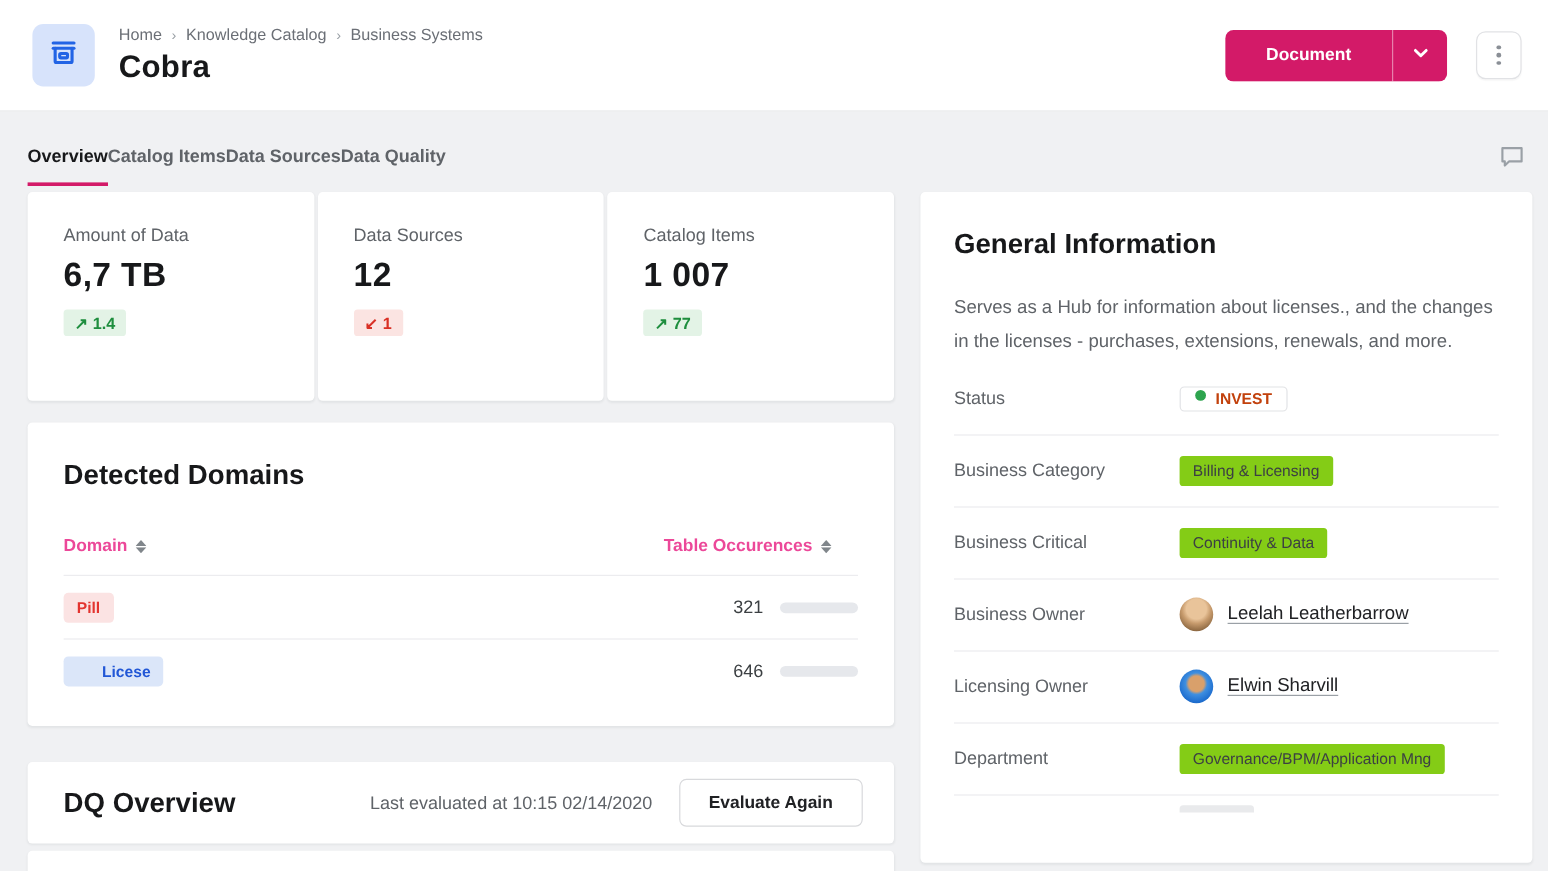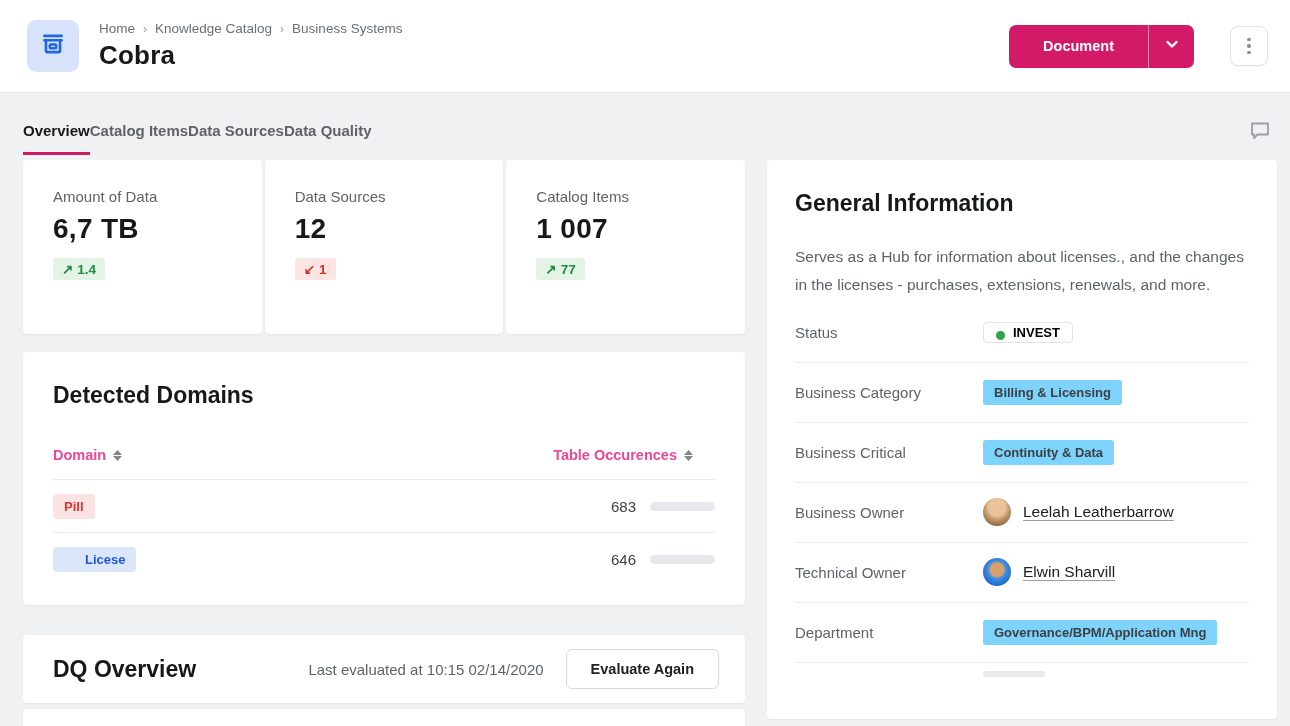--- a/index.html
+++ b/index.html
@@ -8,21 +8,21 @@
 
   
   .app-header { background:#fff; height:93px; border-bottom:1px solid #e7e8ea;
     display:flex; align-items:center; padding:0 22px 0 27px; }
   .entity-tile { width:52px; height:52px; background:#d7e3fb; border-radius:9px;
     display:flex; align-items:center; justify-content:center; flex:0 0 auto; }
   .head-texts { margin-left:20px; flex:1; min-width:0; }
   .breadcrumb { font-size:13.5px; color:#6b6f76; display:flex; align-items:center; gap:8px; }
   .breadcrumb .sep { color:#9aa0a6; font-size:12px; }
   .page-title { font-size:26px; font-weight:700; color:#17181a; margin-top:4px; letter-spacing:.2px; }
-  .header-actions { display:flex; align-items:center; gap:36px; }
+  .header-actions { display:flex; align-items:center; gap:24px; }
   .split-btn { display:flex; height:43px; border-radius:7px; overflow:hidden; cursor:pointer; }
   .split-btn .main { background:var(--accent); color:#fff; font-size:14.5px; font-weight:700;
     display:flex; align-items:center; padding:0 34px; }
   .split-btn .caret { background:var(--accent); border-left:1px solid rgba(255,255,255,.45);
     width:46px; display:flex; align-items:center; justify-content:center; }
   .kebab-btn { width:38px; height:40px; background:#fff; border:1px solid #e1e2e5; border-radius:8px;
     display:flex; align-items:center; justify-content:center; cursor:pointer;
     box-shadow:0 1px 1px rgba(0,0,0,.03); }
   .kebab-dots { display:flex; flex-direction:column; gap:3px; }
   .kebab-dots i { width:3.5px; height:3.5px; border-radius:50%; background:#8a8f96; }
@@ -78,25 +78,25 @@
     height:40px; padding:0 24px; font-size:14.5px; font-weight:600; color:#202124; cursor:pointer;
     font-family:inherit; }
   .sliver-card { height:40px; }
 
   
   .gi-card { padding:30px 28px 0; min-height:559px; }
   .gi-desc { margin-top:26px; font-size:15.5px; color:#5f6368; line-height:1.8; padding-bottom:4px; }
   .gi-row { display:flex; align-items:center; min-height:60px; border-bottom:1px solid #ececef; }
   .gi-row:last-child { border-bottom:none; }
   .gi-label { width:188px; flex:0 0 auto; font-size:15px; color:#5f6368; }
-  .tag { background:#7dd3fc; color:#3c4043; font-size:13px; font-weight:700;
+  .tag { background:#84cc16; color:#3c4043; font-size:13px; font-weight:400;
     padding:5px 11px; border-radius:3px; }
-  .status-pill { display:inline-flex; align-items:flex-end; gap:8px; background:#fff;
+  .status-pill { display:inline-flex; align-items:flex-start; gap:8px; background:#fff;
     border:1px solid #e2e3e6; border-radius:4px; padding:2px 12px;
-    font-size:13px; font-weight:700; color:#000000; }
+    font-size:13px; font-weight:700; color:#c2410c; }
   .dot { width:9px; height:9px; border-radius:50%; background:#2da44e; }
   .person { display:flex; align-items:center; gap:12px; }
   .avatar { width:28px; height:28px; border-radius:50%; flex:0 0 auto; }
   .avatar.a1 { background:radial-gradient(circle at 50% 34%, #e9c49a 0 36%, #c79b6d 52%, #8f6a43 78%, #6f5234); }
   .avatar.a2 { background:radial-gradient(circle at 50% 42%, #d9a06b 0 30%, #3f8fe0 42%, #1f6fd0 70%, #1857a8); }
   .person-link { font-size:15.5px; color:#202124; text-decoration:underline;
     text-underline-offset:3px; text-decoration-color:#9aa0a6; cursor:pointer; }
   .gi-row.partial { height:14px; min-height:14px; align-items:flex-start; padding-top:8px; overflow:hidden; }
   .partial .ph-tag { width:62px; height:20px; background:#e9eaec; border-radius:3px; }
 
@@ -218,21 +218,21 @@
                 </svg>
               <svg width="9" height="5" viewBox="0 0 9 5">
                   <path d="M4.5 5L0 0h9z" fill="#80868b"></path>
                 </svg>
             </span>
           </div>
         </div>
         <div class="tbl-row">
           <span class="dom-badge red">Pill</span>
           <div class="occ">
-            <span class="occ-num">683</span>
+            <span class="occ-num">321</span>
             <span class="bar-track">
               <span class="bar-fill" style="width: 78%;"></span>
             </span>
           </div>
         </div>
         <div class="tbl-row">
           <span class="dom-badge blue">Licese</span>
           <div class="occ">
             <span class="occ-num">646</span>
             <span class="bar-track">
@@ -276,21 +276,21 @@
 
         <div class="gi-row">
           <span class="gi-label">Business Owner</span>
           <span class="person">
             <span class="avatar a1"></span>
             <a class="person-link">Leelah Leatherbarrow</a>
           </span>
         </div>
 
         <div class="gi-row">
-          <span class="gi-label">Technical Owner</span>
+          <span class="gi-label">Licensing Owner</span>
           <span class="person">
             <span class="avatar a2"></span>
             <a class="person-link">Elwin Sharvill</a>
           </span>
         </div>
 
         <div class="gi-row">
           <span class="gi-label">Department</span>
           <span class="tag">Governance/BPM/Application Mng</span>
         </div>

